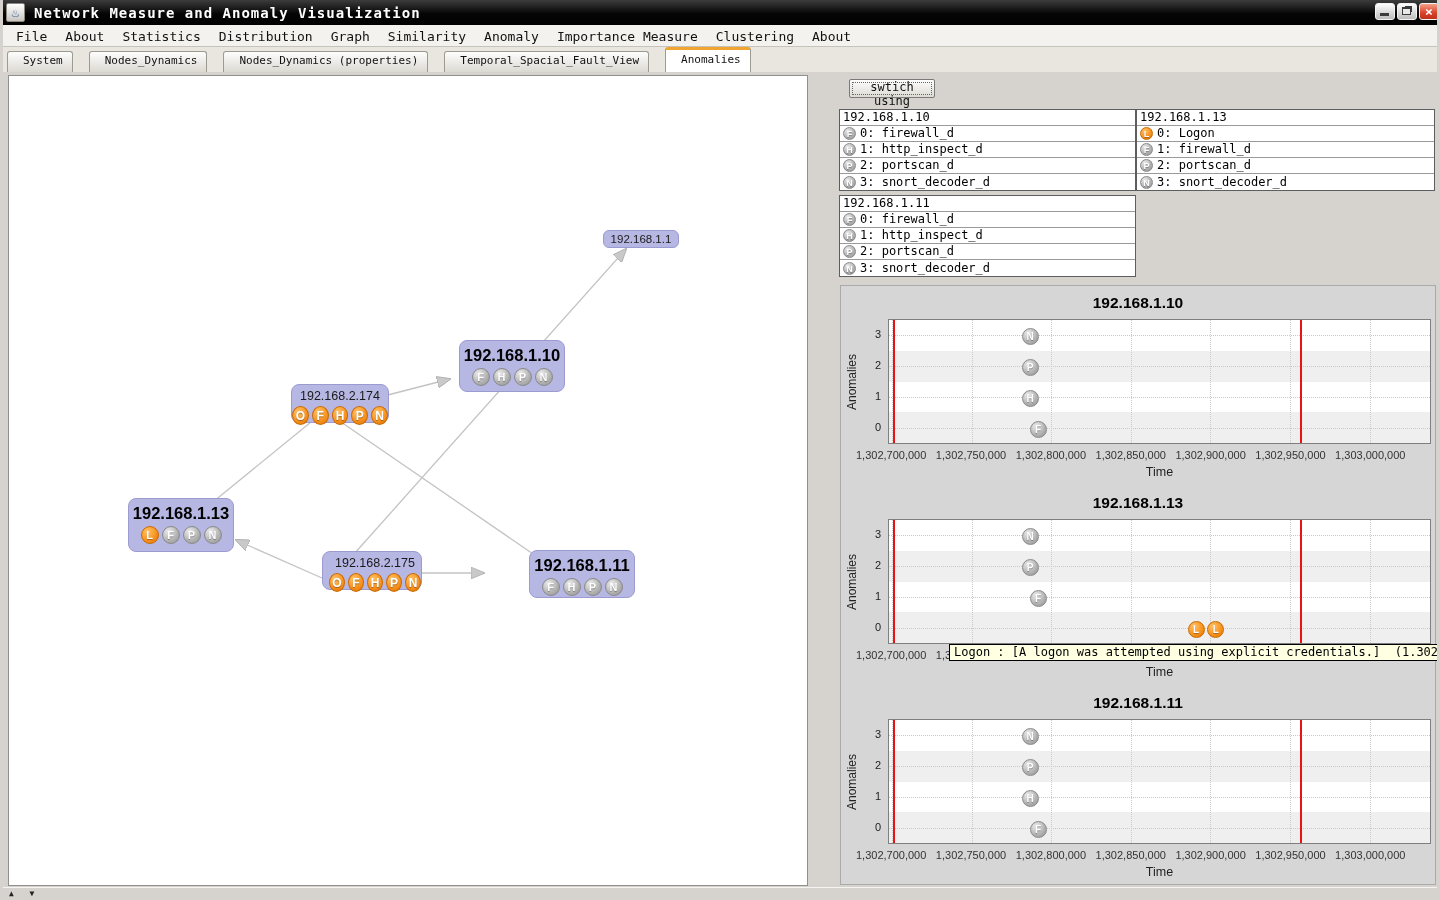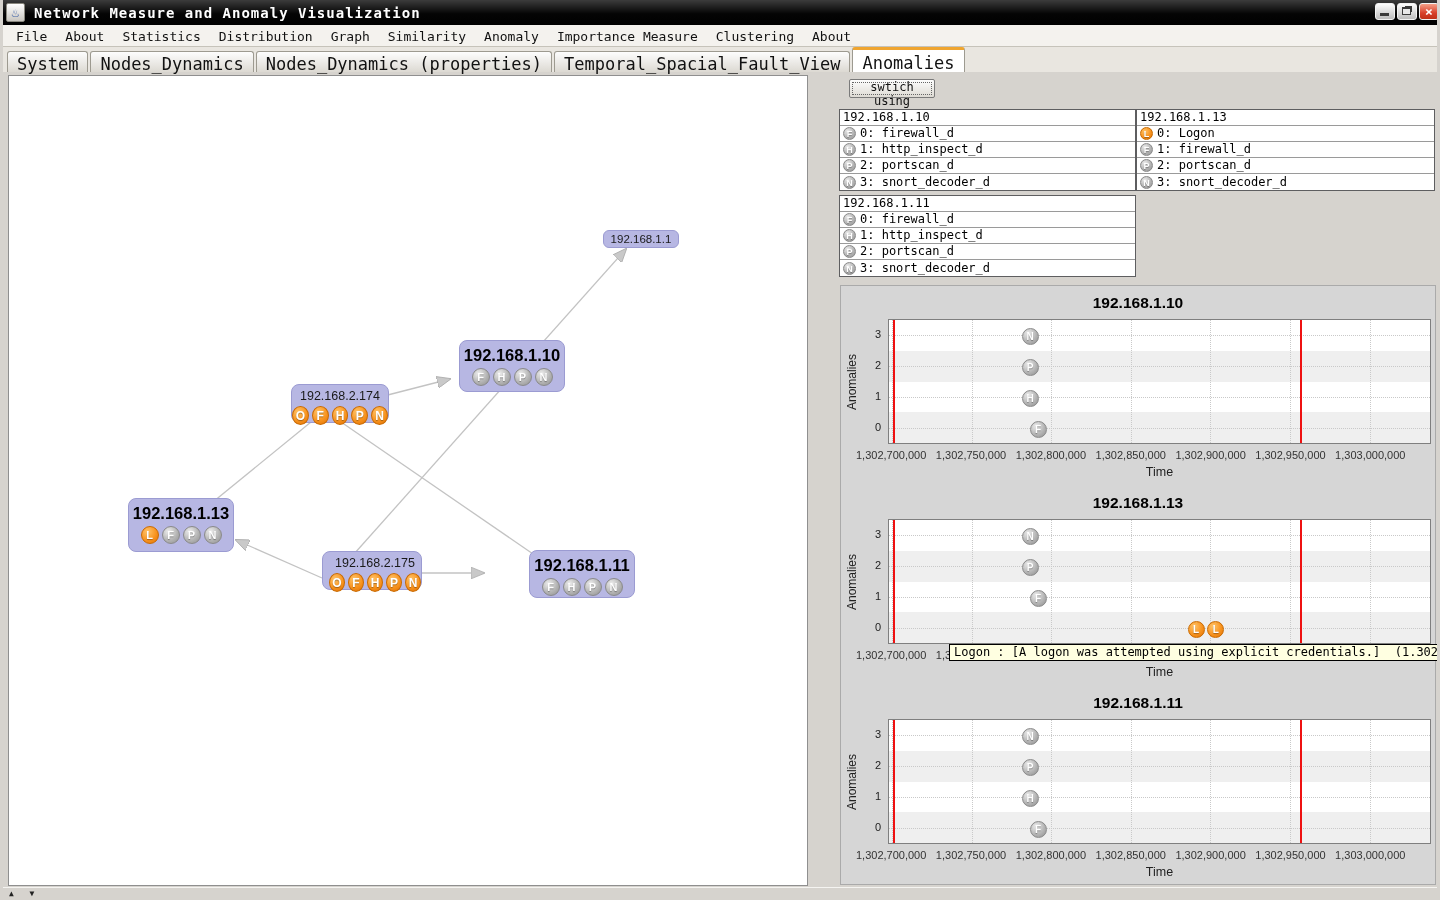--- a/index.html
+++ b/index.html
@@ -12,21 +12,21 @@
   .winbtns{position:absolute;right:4px;top:3px;display:flex;gap:2px;}
   .wbtn{width:20px;height:17px;border-radius:3px;border:1px solid #f2f2f2;font-size:11px;text-align:center;color:#333;background:linear-gradient(#fdfdfd,#bdbdbd);position:relative;}
   .wbtn.close{background:linear-gradient(#f5a088,#d8402a 60%,#c03018);color:#fff;font-weight:bold;font-size:13px;line-height:15px;}
   .wbtn.min span{position:absolute;left:4px;bottom:3px;width:9px;height:3px;background:#3a3a3a;}
   .wbtn.max span{position:absolute;left:4px;top:3px;width:9px;height:8px;border:1px solid #3a3a3a;border-top-width:2px;background:#e8e8e8;box-shadow:2px -2px 0 -1px #3a3a3a;}
   
   .menubar{position:absolute;left:0;top:25px;width:1440px;height:22px;background:#f4f2ee;border-bottom:1px solid #c6c3ba;display:flex;align-items:center;padding-left:4px;}
   .menu-item{font-size:13px;color:#111;padding:0 9px;height:20px;line-height:21px;font-weight:500;}
   
   .tabbar{position:absolute;left:0;top:47px;width:1440px;height:25px;background:#e9e6e0;display:flex;align-items:flex-end;padding-left:4px;}
-  .tab{font-size:17px;color:#111;background:linear-gradient(#fdfdfd,#dcd9d2);border:1px solid #9d9a90;border-bottom:none;border-radius:3px 3px 0 0;padding:2px 9px 3px 9px;margin-right:2px;height:21px;}
+  .tab{font-size:11px;color:#111;background:linear-gradient(#fdfdfd,#dcd9d2);border:1px solid #9d9a90;border-bottom:none;border-radius:3px 3px 0 0;padding:2px 9px 3px 15px;margin-right:16px;height:21px;}
   .tab.selected{background:#ffffff;border-top:3px solid #efa530;height:25px;padding-top:3px;font-weight:500;}
   
   .graph-panel{position:absolute;left:5px;top:75px;width:800px;height:811px;background:#ffffff;border:1px solid #8f8f8f;}
   .graph-panel svg{position:absolute;left:0;top:0;}
   .gnode{position:absolute;background:#b7b7e3;border:1px solid #9b9bd2;border-radius:8px;text-align:center;font-family:"Liberation Sans",sans-serif;}
   .gnode .nlabel-bold{font-weight:bold;font-size:16.5px;color:#000;margin-top:5px;letter-spacing:0px;}
   .gnode .nlabel-plain{font-size:12.5px;color:#1a1a1a;margin-top:4px;}
   .gnode .nlabel-small{font-size:11.5px;color:#1a1a1a;line-height:17px;}
   .icons-row{display:flex;justify-content:center;gap:3px;margin-top:3px;}
   .bicon{display:inline-block;border-radius:50%;text-align:center;color:#fff;font-weight:bold;font-family:"Liberation Sans",sans-serif;text-shadow:0 1px 1px rgba(0,0,0,0.35);}

